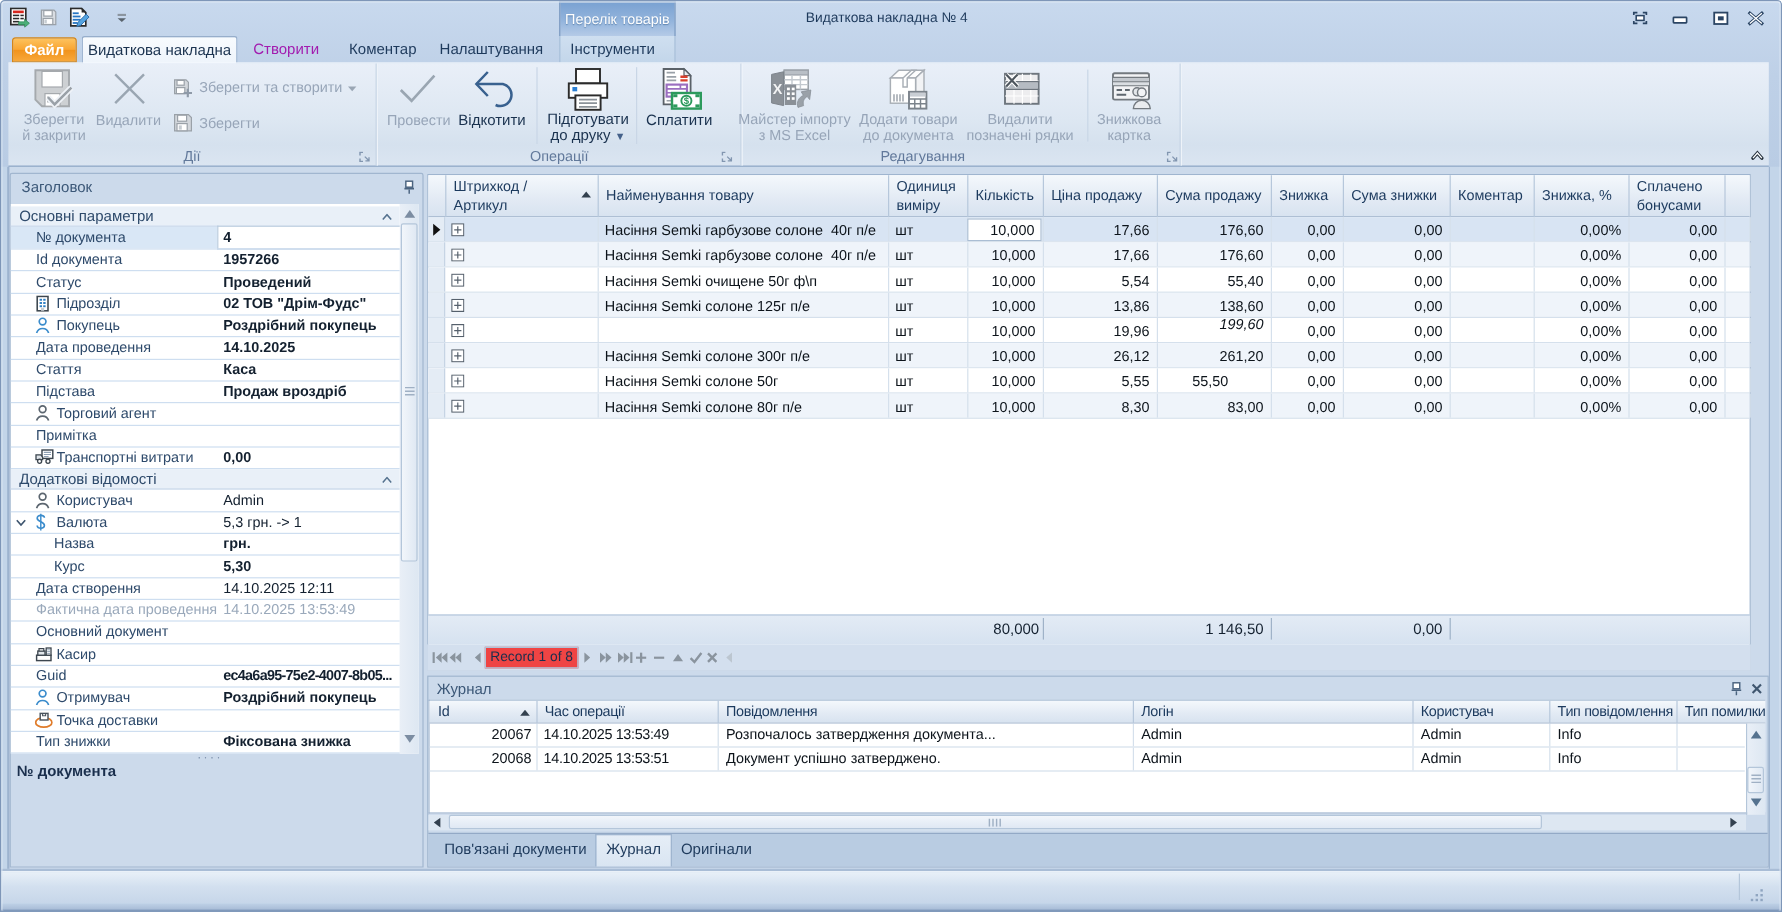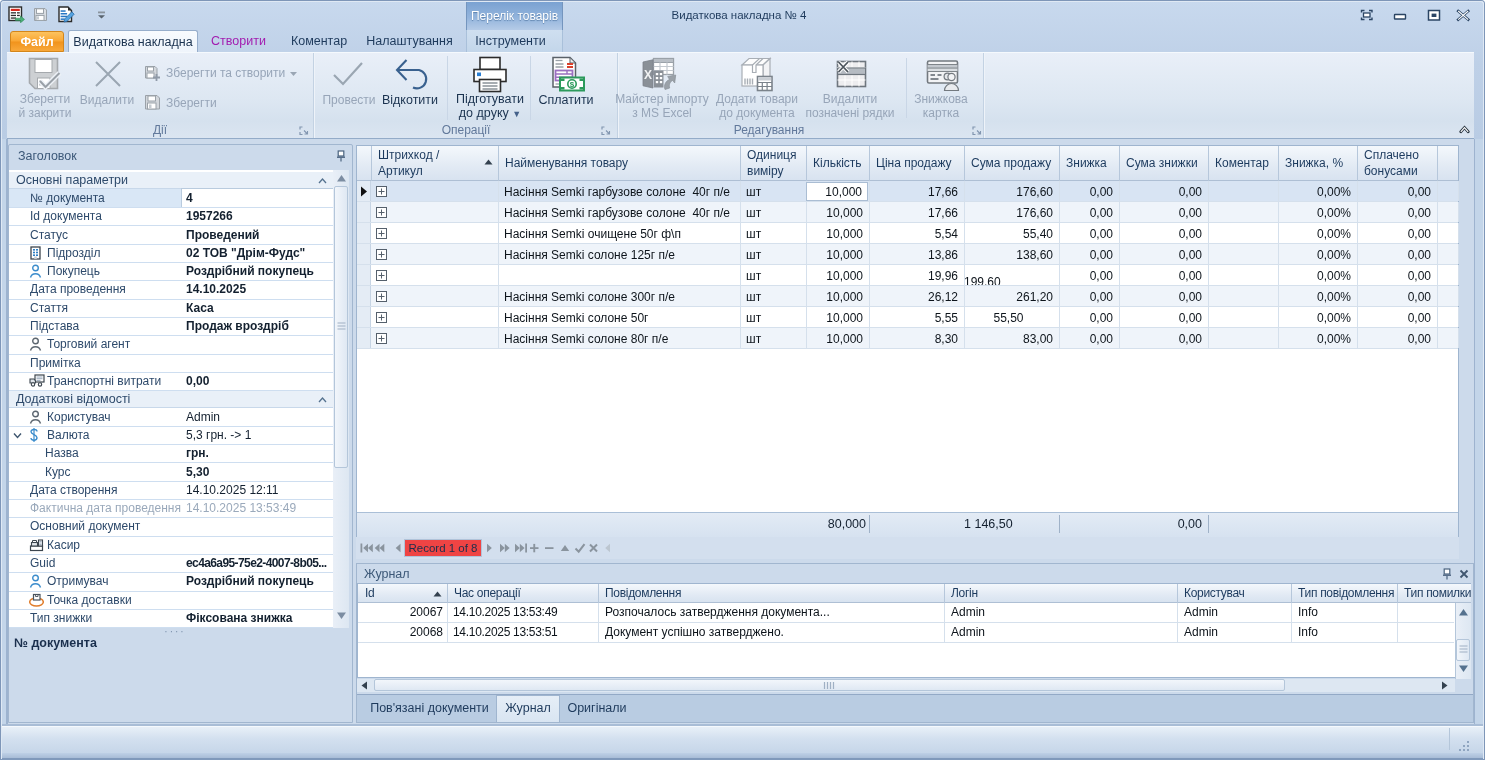--- a/index.html
+++ b/index.html
@@ -536,21 +536,21 @@
 <div class="abs" style="left:357px;top:264px;width:1101px;height:1px;background:#d5e0ec;"></div>
 <div class="abs" style="left:357px;top:265px;width:1101px;height:20px;background:#ffffff;"></div>
 <div class="abs" style="left:357px;top:265px;width:14px;height:20px;background:#e4ecf5;border-right:1px solid #c6d4e4;"></div>
 <svg class="abs" style="left:376px;top:270px" width="11" height="11" viewBox="0 0 11 11">
       <rect x="0.5" y="0.5" width="10" height="10" fill="#fff" stroke="#55606c"></rect>
       <path d="M2.5 5.5 h6 M5.5 2.5 v6" stroke="#55606c"></path>
     </svg>
 <div class="abs" style="left:746px;top:266px;width:40px;height:20px;line-height:20px;color:#0d141b;font-size:12px;">шт</div>
 <div class="abs" style="left:806px;width:57px;top:266px;height:20px;line-height:20px;color:#0d141b;font-size:12px;text-align:right;white-space:nowrap;">10,000</div>
 <div class="abs" style="left:869px;width:89px;top:266px;height:20px;line-height:20px;color:#0d141b;font-size:12px;text-align:right;white-space:nowrap;">19,96</div>
-<div class="abs" style="left:964px;width:89px;top:272px;height:20px;line-height:20px;color:#0d141b;font-size:12px;white-space:nowrap;">199,60</div>
+<div class="abs" style="left:964px;width:89px;top:260px;height:20px;line-height:20px;color:#0d141b;font-size:12px;text-align:right;white-space:nowrap;font-style:italic;">199,60</div>
 <div class="abs" style="left:1059px;width:54px;top:266px;height:20px;line-height:20px;color:#0d141b;font-size:12px;text-align:right;white-space:nowrap;">0,00</div>
 <div class="abs" style="left:1119px;width:83px;top:266px;height:20px;line-height:20px;color:#0d141b;font-size:12px;text-align:right;white-space:nowrap;">0,00</div>
 <div class="abs" style="left:1278px;width:73px;top:266px;height:20px;line-height:20px;color:#0d141b;font-size:12px;text-align:right;white-space:nowrap;">0,00%</div>
 <div class="abs" style="left:1357px;width:74px;top:266px;height:20px;line-height:20px;color:#0d141b;font-size:12px;text-align:right;white-space:nowrap;">0,00</div>
 <div class="abs" style="left:498px;top:265px;width:1px;height:20px;background:#d5e0ec;"></div>
 <div class="abs" style="left:740px;top:265px;width:1px;height:20px;background:#d5e0ec;"></div>
 <div class="abs" style="left:806px;top:265px;width:1px;height:20px;background:#d5e0ec;"></div>
 <div class="abs" style="left:869px;top:265px;width:1px;height:20px;background:#d5e0ec;"></div>
 <div class="abs" style="left:964px;top:265px;width:1px;height:20px;background:#d5e0ec;"></div>
 <div class="abs" style="left:1059px;top:265px;width:1px;height:20px;background:#d5e0ec;"></div>
@@ -642,21 +642,21 @@
 <div class="abs" style="left:1208px;top:328px;width:1px;height:20px;background:#d5e0ec;"></div>
 <div class="abs" style="left:1278px;top:328px;width:1px;height:20px;background:#d5e0ec;"></div>
 <div class="abs" style="left:1357px;top:328px;width:1px;height:20px;background:#d5e0ec;"></div>
 <div class="abs" style="left:1437px;top:328px;width:1px;height:20px;background:#d5e0ec;"></div>
 <div class="abs" style="left:1458px;top:328px;width:1px;height:20px;background:#d5e0ec;"></div>
 <div class="abs" style="left:357px;top:348px;width:1101px;height:1px;background:#d5e0ec;"></div>
 <div class="abs" style="left:806px;top:182px;width:62px;height:19px;background:#fff;border:1px solid #aabdd3;"></div>
 <div class="abs" style="left:806px;top:183px;width:62px;height:19px;line-height:19px;color:#0d141b;font-size:12px;text-align:right;padding-right:6px;">10,000</div>
 <div class="abs" style="left:357px;top:512px;width:1101px;height:25px;background:linear-gradient(#e3ebf5,#d6e2f0);border-top:1px solid #aabfd7;"></div>
 <div class="abs" style="left:806px;width:60px;top:514px;height:20px;line-height:20px;color:#13202f;font-size:12.5px;text-align:right;">80,000</div>
-<div class="abs" style="left:964px;width:89px;top:514px;height:20px;line-height:20px;color:#13202f;font-size:12.5px;text-align:left;">1 146,50</div>
+<div class="abs" style="left:964px;width:89px;top:514px;height:20px;line-height:20px;color:#13202f;font-size:12.5px;text-align:right;">1 146,50</div>
 <div class="abs" style="left:1119px;width:83px;top:514px;height:20px;line-height:20px;color:#13202f;font-size:12.5px;text-align:right;">0,00</div>
 <div class="abs" style="left:869px;top:515px;width:1px;height:18px;background:#9fb2c8;"></div>
 <div class="abs" style="left:1059px;top:515px;width:1px;height:18px;background:#9fb2c8;"></div>
 <div class="abs" style="left:1208px;top:515px;width:1px;height:18px;background:#9fb2c8;"></div>
 <div class="abs" style="left:356px;top:537px;width:1103px;height:22px;background:#d3dfee;"></div>
 <svg class="abs" style="left:359px;top:541px" width="46" height="14" viewBox="0 0 46 14">
 <g fill="#8a949e">
 <rect x="1.5" y="2.5" width="1.8" height="9"></rect>
 <path d="M9 2.8 L4.2 7 L9 11.2z"></path>
         <path d="M13.8 2.8 L9 7 L13.8 11.2z"></path>

